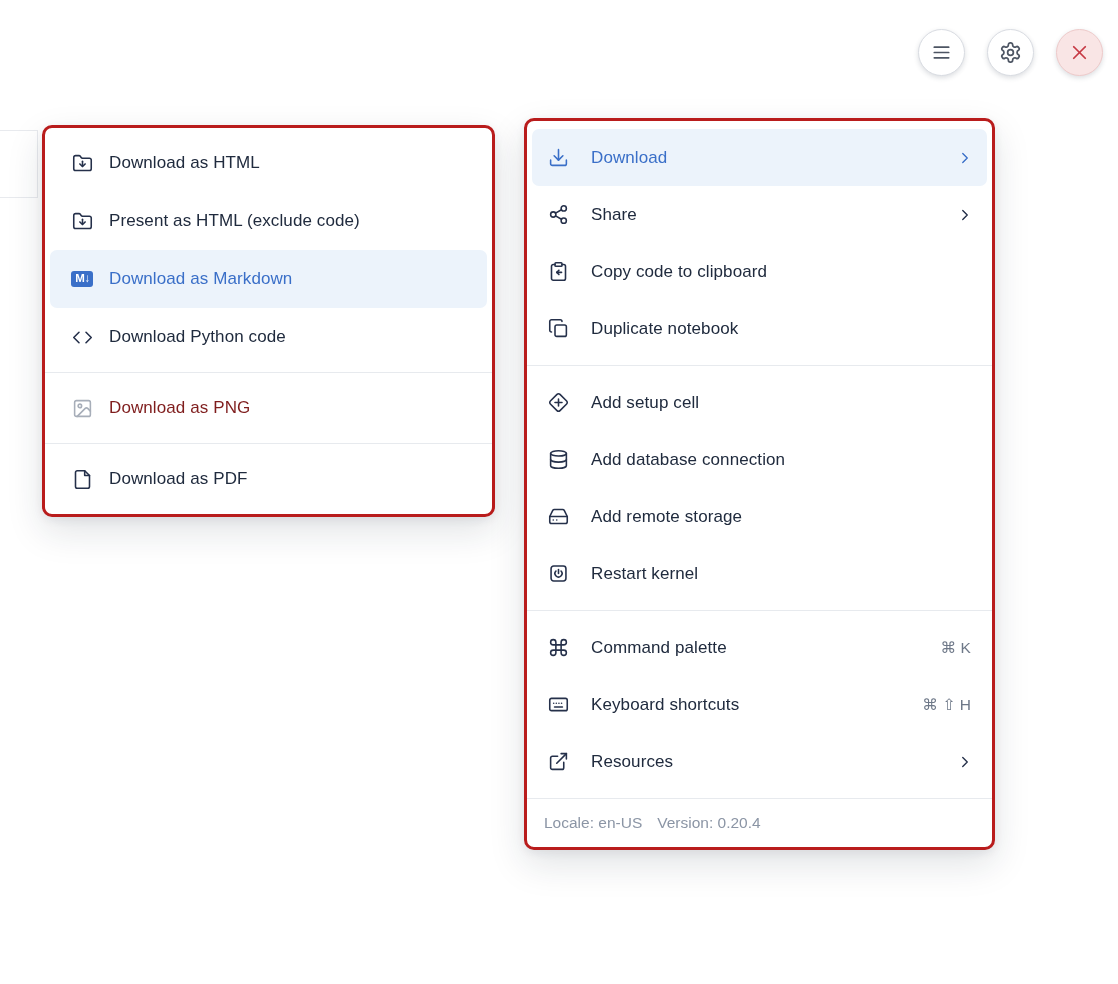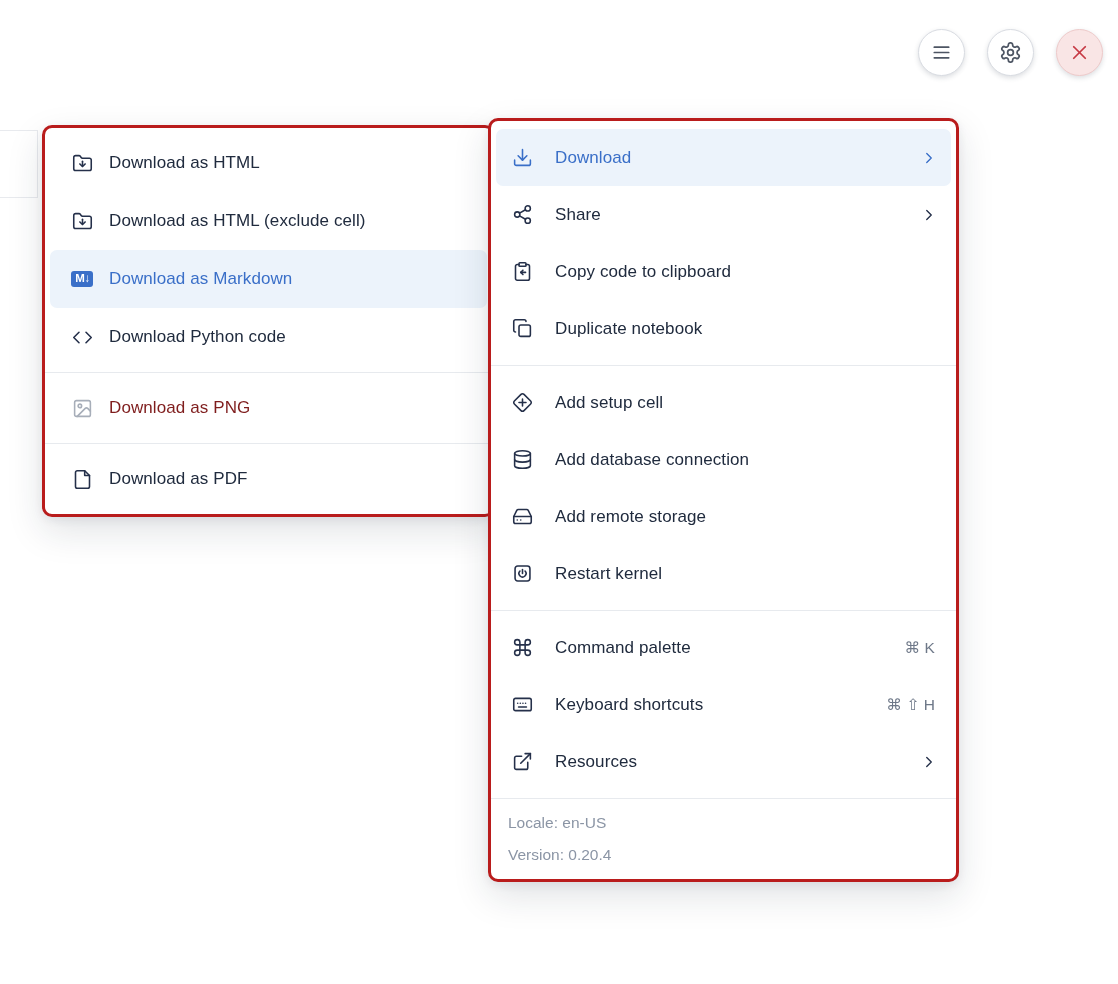--- a/index.html
+++ b/index.html
@@ -48,21 +48,21 @@
   .menu {
     position: absolute;
     background: #ffffff;
     border: 3px solid #b91c1c;
     border-radius: 10px;
     box-shadow: 0 14px 36px rgba(25,35,55,.13), 0 3px 10px rgba(25,35,55,.07);
     overflow: hidden;
     margin-top: 28px;
   }
   #download-submenu { left: 42px;  top: 97px; width: 453px; z-index: 5; }
-  #main-menu        { left: 488px; top: 90px; width: 471px; z-index: 10; }
+  #main-menu        { left: 524px; top: 90px; width: 471px; z-index: 10; }
 
   .menu-group { padding: 6px 0; }
   .menu-group + .menu-group,
   .menu-footer { border-top: 1.5px solid #e7eaee; }
   #main-menu .menu-group { padding: 8px 0; }
 
   .menu-item {
     display: flex; align-items: center;
     height: 58px;
     margin: 0 5px;
@@ -114,21 +114,21 @@
   .item-shortcut {
     display: flex; align-items: center; gap: 9px;
     color: #6e7888;
     font-size: 15.5px;
     margin-left: 12px;
     margin-right: 3px;
   }
 
   .menu-footer {
     padding: 15px 17px 16px;
-    display: flex; flex-direction: column; gap: 15px;
+    display: flex; flex-direction: row; gap: 15px;
   }
   .menu-footer .footer-line {
     font-size: 15.5px;
     color: #8b95a5;
     line-height: 1.1;
   }
 </style>
 </head>
 <body>
 
@@ -318,21 +318,21 @@
         <span class="item-label">Download as HTML</span>
       </div>
       <div class="menu-item">
         <span class="item-icon">
           <svg fill="none" stroke="currentColor" stroke-width="1.8" stroke-linecap="round" stroke-linejoin="round" viewBox="0 0 24 24">
             <path d="M20 20a2 2 0 0 0 2-2V8a2 2 0 0 0-2-2h-7.9a2 2 0 0 1-1.69-.9L9.6 3.9A2 2 0 0 0 7.93 3H4a2 2 0 0 0-2 2v13a2 2 0 0 0 2 2Z"></path>
             <path d="M12 9.5V15"></path>
             <path d="m15 12.5-3 3-3-3"></path>
           </svg>
         </span>
-        <span class="item-label">Download as HTML (exclude cell)</span>
+        <span class="item-label">Present as HTML (exclude code)</span>
       </div>
       <div class="menu-item highlighted">
         <span class="item-icon">
           <span class="md-badge">M↓</span>
         </span>
         <span class="item-label">Download as Markdown</span>
       </div>
       <div class="menu-item">
         <span class="item-icon">
           <svg fill="none" stroke="currentColor" stroke-width="1.8" stroke-linecap="round" stroke-linejoin="round" viewBox="0 0 24 24">

